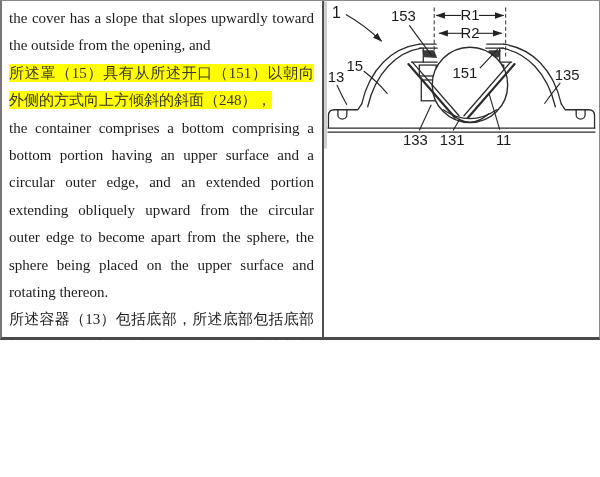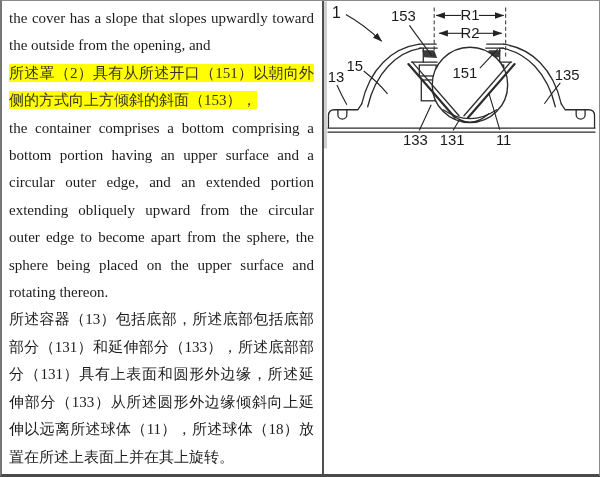--- a/index.html
+++ b/index.html
@@ -1,17 +1,17 @@
 <!DOCTYPE html>
 <html><head>
 <meta charset="utf-8">
 <style>
   html,body{margin:0;padding:0;background:#fff;}
   .page{
-    width:600px;height:477px;box-sizing:border-box;
+    width:600px;height:340px;box-sizing:border-box;
     border-top:1px solid #8a8a8a;border-left:2px solid #777;
     border-right:1px solid #8a8a8a;border-bottom:3px solid #4a4a4a;
     display:flex;background:#fff;
     font-family:"Liberation Serif","DejaVu Serif",serif;
   }
   .cell-left{
     width:322px;box-sizing:border-box;
     border-right:2px solid #4f4f4f;
     padding:4px 8px 0 7px;
     color:#1c1c1c;
@@ -38,21 +38,21 @@
   }
   .fig-label.big{font-size:16px;}
 </style>
 </head>
 <body>
 
 <div class="page">
 
   <div class="cell-left">
     <p>the cover has a slope that slopes upwardly toward the outside from the opening, and</p>
-    <p><mark>所述罩（2）具有从所述开口（151）以朝向外侧的方式向上方倾斜的斜面（153），</mark></p>
+    <p><mark>所述罩（15）具有从所述开口（151）以朝向外侧的方式向上方倾斜的斜面（248），</mark></p>
     <p>the container comprises a bottom comprising a bottom portion having an upper surface and a circular outer edge, and an extended portion extending obliquely upward from the circular outer edge to become apart from the sphere, the sphere being placed on the upper surface and rotating thereon.</p>
     <p>所述容器（13）包括底部，所述底部包括底部部分（131）和延伸部分（133），所述底部部分（131）具有上表面和圆形外边缘，所述延伸部分（133）从所述圆形外边缘倾斜向上延伸以远离所述球体（11），所述球体（18）放置在所述上表面上并在其上旋转。</p>
   </div>
 
   <div class="cell-right">
     <svg class="figure-svg" width="275" height="148" viewBox="0 0 277 148" xmlns="http://www.w3.org/2000/svg">
       <defs>
         <marker id="ah" markerWidth="9" markerHeight="7" refX="8" refY="3" orient="auto">
           <path d="M0,0 L8.5,3 L0,6 z" fill="#222"></path>
         </marker>

